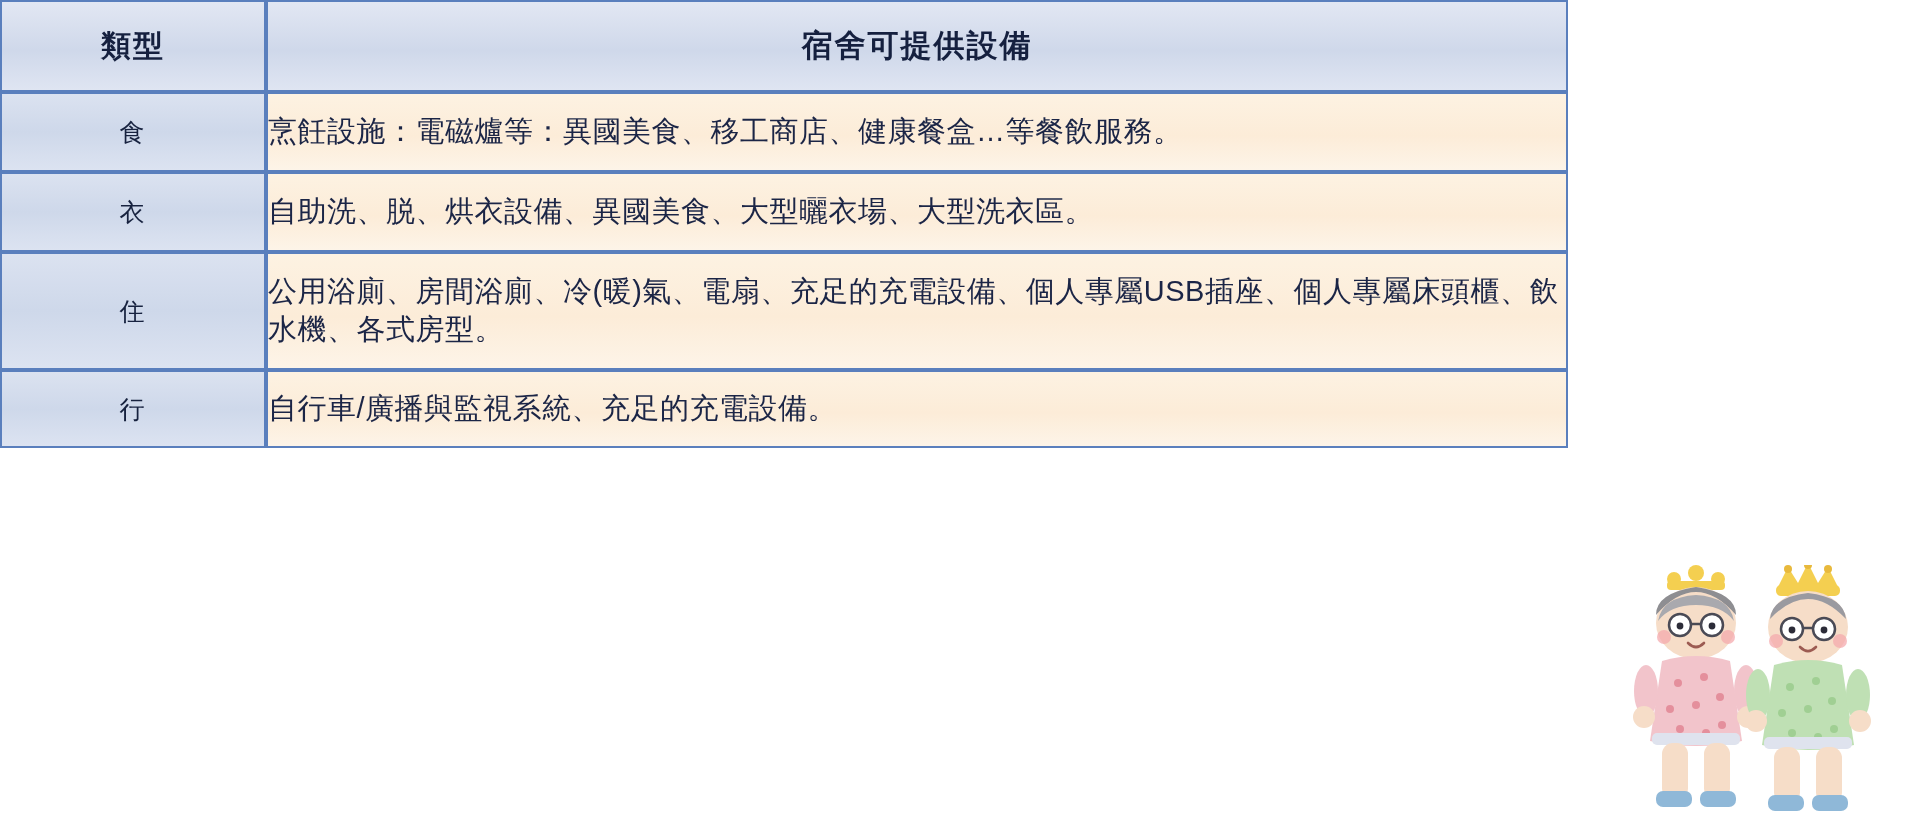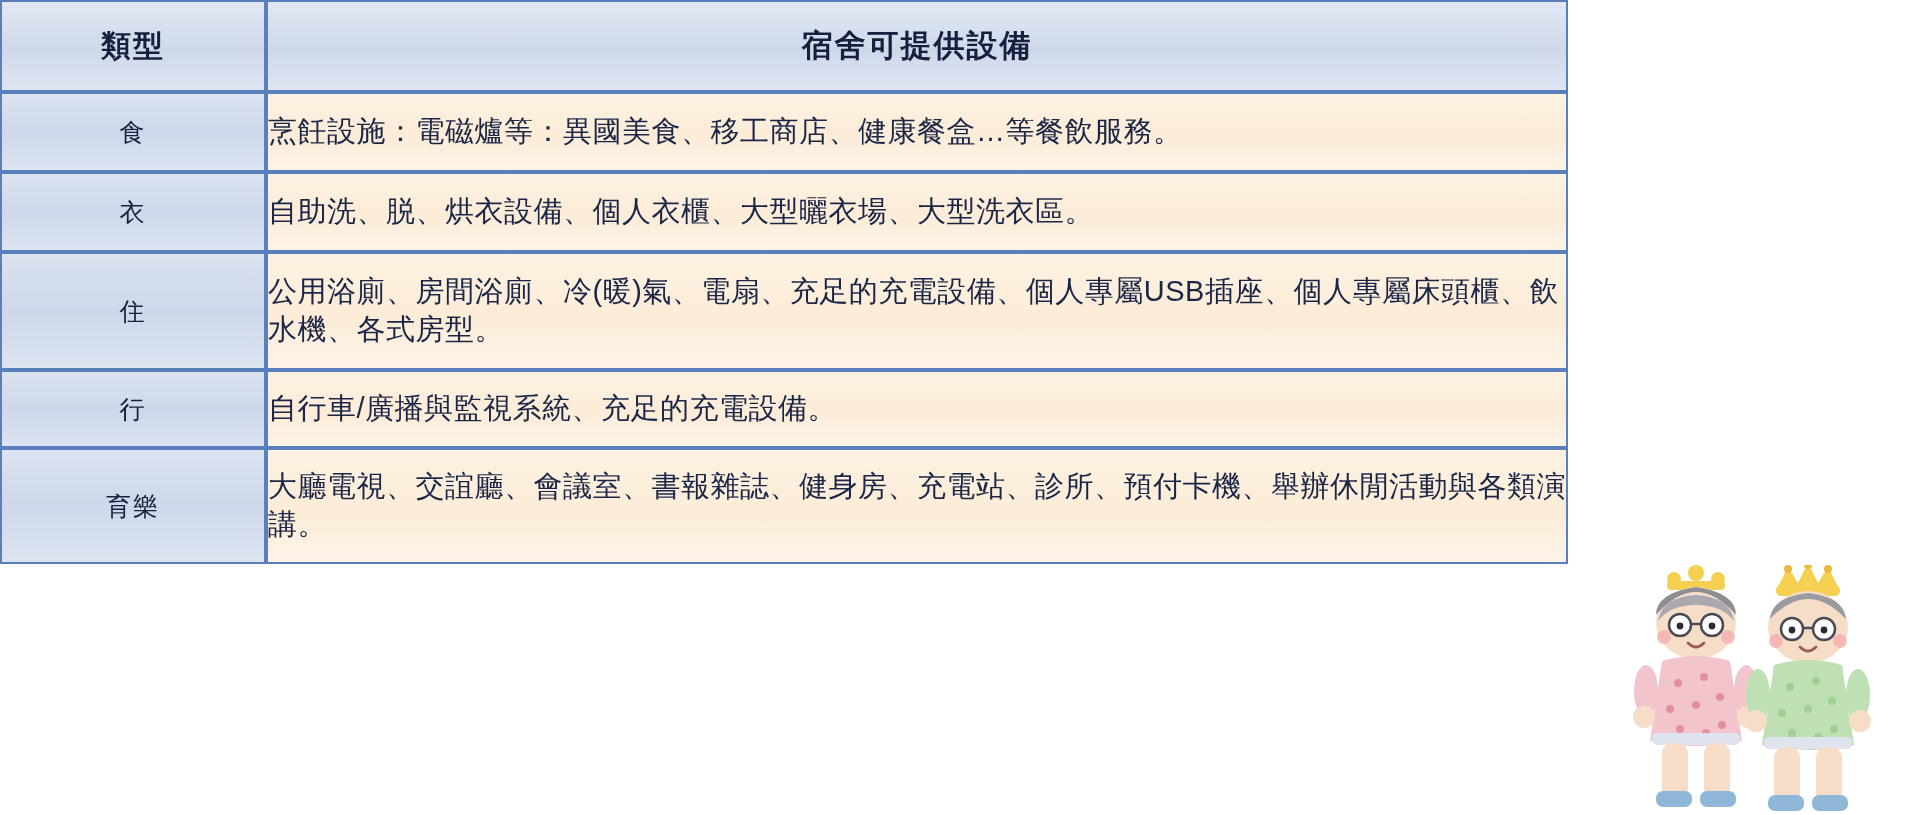--- a/index.html
+++ b/index.html
@@ -220,30 +220,26 @@
         <th class="hdr-fac">宿舍可提供設備</th>
       </tr>
     </thead>
     <tbody>
       <tr class="r1">
         <td class="type-cell">食</td>
         <td class="fac-cell">烹飪設施：電磁爐等：異國美食、移工商店、健康餐盒…等餐飲服務。</td>
       </tr>
       <tr class="r2">
         <td class="type-cell">衣</td>
-        <td class="fac-cell">自助洗、脱、烘衣設備、個人衣櫃、大型曬衣場、大型洗衣區。</td>
+        <td class="fac-cell">自助洗、脱、烘衣設備、異國美食、大型曬衣場、大型洗衣區。</td>
       </tr>
       <tr class="r3">
         <td class="type-cell">住</td>
         <td class="fac-cell">公用浴廁、房間浴廁、冷(暖)氣、電扇、充足的充電設備、個人專屬USB插座、個人專屬床頭櫃、飲水機、各式房型。</td>
       </tr>
       <tr class="r4">
         <td class="type-cell">行</td>
         <td class="fac-cell">自行車/廣播與監視系統、充足的充電設備。</td>
       </tr>
-      <tr class="r5">
-        <td class="type-cell">育樂</td>
-        <td class="fac-cell">大廳電視、交誼廳、會議室、書報雜誌、健身房、充電站、診所、預付卡機、舉辦休閒活動與各類演講。</td>
-      </tr>
     </tbody>
   </table>
 
 </div>
 
 </body></html>

